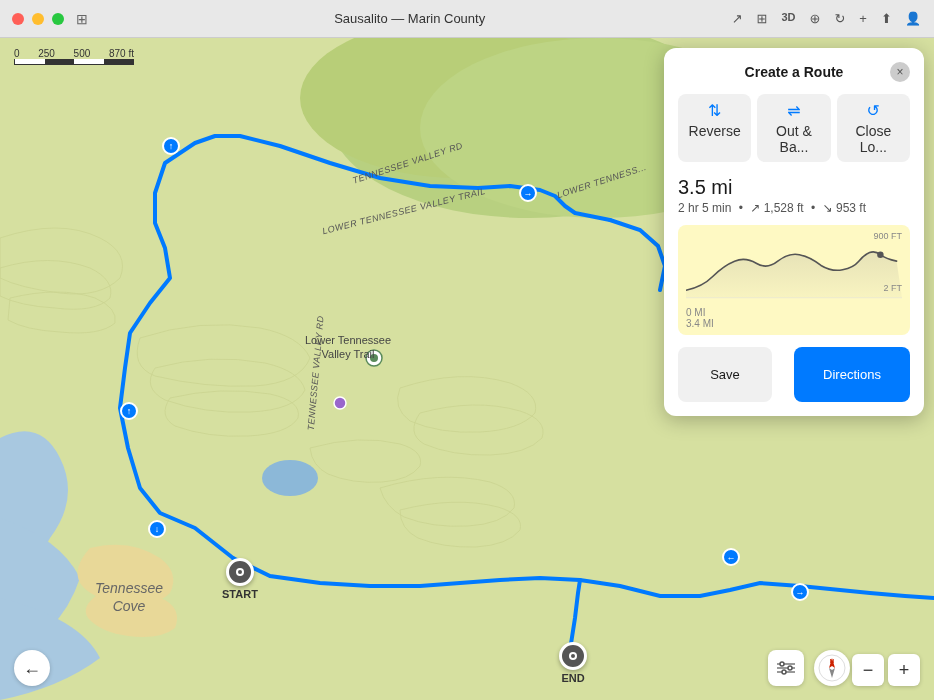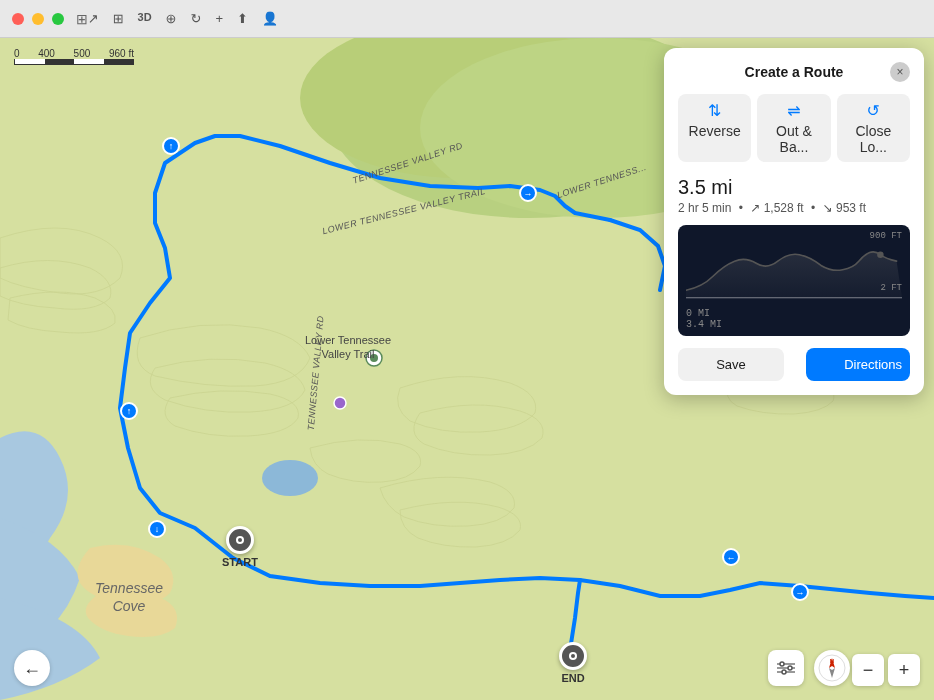--- a/index.html
+++ b/index.html
@@ -89,22 +89,22 @@
     .action-btn-icon { font-size: 16px; color: #007AFF; }
     .action-btn-label { font-size: 14px; color: #333; font-weight: 500; }
 
     
     .route-stats { margin-bottom: 10px; }
     .route-distance { font-size: 20px; font-weight: 400; color: #1a1a1a; }
     .route-details { font-size: 12px; color: #555; margin-top: 2px; }
 
     
     .elevation-chart {
-      background: #0f172a; border-radius: 8px; padding: 6px 8px;
-      margin-bottom: 12px; position: relative; font-family: Liberation Mono, monospace;
+      background: #fef9c3; border-radius: 8px; padding: 6px 8px;
+      margin-bottom: 12px; position: relative;
     }
     .elevation-svg { width: 100%; height: 70px; }
     .elevation-labels {
       display: flex; justify-content: space-between;
       font-size: 10px; color: #888; margin-top: 2px; flex-direction: column;
     }
     .elevation-right-labels {
       position: absolute; right: 8px; top: 6px;
       font-size: 9px; color: #888;
       display: flex; flex-direction: column; justify-content: space-between;
@@ -115,23 +115,22 @@
     .panel-actions {
       display: flex; gap: 22px;
     }
     .btn-save {
       flex: 1; background: #f0f0f0; border: none; border-radius: 8px;
       padding: 9px; font-size: 13px; font-weight: 500; color: #1a1a1a;
       cursor: pointer;
     }
     .btn-directions {
       flex: 1; background: #007AFF; border: none; border-radius: 8px;
-      padding: 8px; font-size: 13px; font-weight: 500; color: white;
+      padding: 20px; font-size: 13px; font-weight: 500; color: white;
       cursor: pointer;
-      text-align: right;
     }
 
     
     .zoom-controls {
       position: absolute; bottom: 14px; right: 14px;
       display: flex; gap: 4px; z-index: 10;
     }
     .zoom-btn {
       width: 32px; height: 32px; background: white; border: none;
       border-radius: 6px; font-size: 18px; cursor: pointer; color: #333;
@@ -200,20 +199,21 @@
 </head>
 <body>
 
 <div class="window-chrome">
   <div class="window-controls">
     <button class="window-btn close"></button>
     <button class="window-btn minimize"></button>
     <button class="window-btn maximize"></button>
   </div>
   <span class="window-icon">⊞</span>
+  <span class="window-title">Sausalito — Marin County</span>
   <div class="window-toolbar-icons">
     <span>↗</span>
     <span>⊞</span>
     <span style="font-size:11px;font-weight:600;">3D</span>
     <span>⊕</span>
     <span>↻</span>
     <span>+</span>
     <span>⬆</span>
     <span>👤</span>
   </div>
@@ -289,21 +289,21 @@
   <div class="map-label" style="left:305px; top:295px; font-size:11px; font-style:normal; font-weight:500; color:#444; text-align:center; line-height:1.3;">Lower Tennessee<br>Valley Trail</div>
   <div class="map-label" style="left:95px; top:541px; font-size:14px; font-style:italic; color:#666; text-align:center; line-height:1.3;">Tennessee<br>Cove</div>
 
   <div class="path-arrow" style="left:162px; top:99px;">↑</div>
   <div class="path-arrow" style="left:519px; top:146px;">→</div>
   <div class="path-arrow" style="left:120px; top:364px;">↑</div>
   <div class="path-arrow" style="left:791px; top:545px;">→</div>
   <div class="path-arrow" style="left:722px; top:510px;">←</div>
   <div class="path-arrow" style="left:148px; top:482px;">↓</div>
 
-  <div class="marker" style="left:222px; top:488px;">
+  <div class="marker" style="left:222px; top:520px;">
     <div class="marker-circle">
       <svg width="12" height="12" viewBox="0 0 12 12">
           <circle cx="6" cy="6" r="4" fill="white"></circle>
           <circle cx="6" cy="6" r="2" fill="#555"></circle>
         </svg>
     </div>
     <span class="marker-label">START</span>
   </div>
 
   <div class="marker" style="left:559px; top:604px;">
@@ -312,23 +312,23 @@
           <circle cx="6" cy="6" r="4" fill="white"></circle>
           <circle cx="6" cy="6" r="2" fill="#555"></circle>
         </svg>
     </div>
     <span class="marker-label">END</span>
   </div>
 
   <div class="scale-bar">
     <div class="scale-labels">
       <span>0</span>
-      <span>400</span>
+      <span>250</span>
       <span>500</span>
-      <span>960 ft</span>
+      <span>870 ft</span>
     </div>
     <div class="scale-line">
       <div class="scale-seg-white"></div>
       <div class="scale-seg-black"></div>
       <div class="scale-seg-white"></div>
       <div class="scale-seg-black"></div>
     </div>
   </div>
 
   <div class="route-panel">

